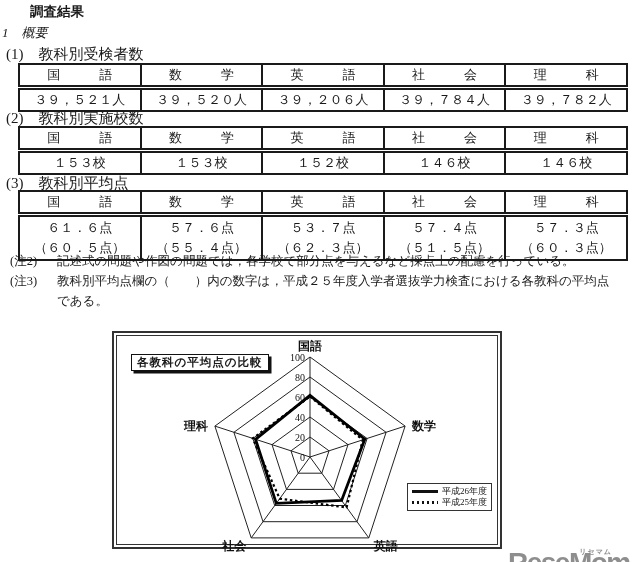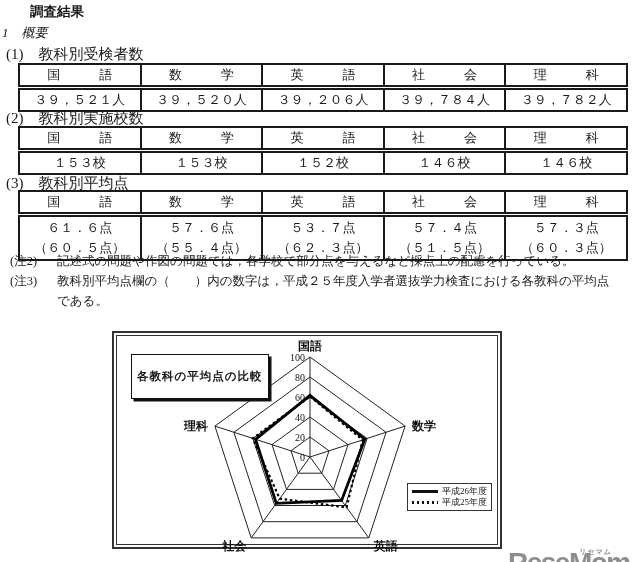--- a/index.html
+++ b/index.html
@@ -39,21 +39,21 @@
   #radar-svg { position:absolute; left:0; top:0; width:380px; height:208px; overflow:visible; }
   .ring { fill:none; stroke:#222; stroke-width:1; }
   .tick { font:10px "Liberation Serif", serif; fill:#111; }
   .axis-label { font:bold 12px "Liberation Serif", serif; fill:#111; }
   .series { fill:none; stroke:#000; }
   .series.solid { stroke-width:2.8; }
   .series.dashed { stroke-width:2.2; stroke-dasharray:2.5 2.7; }
   #chart-title-box {
     position:absolute; left:14px; top:18px; background:#fff; z-index:2;
     border:1.5px solid #111; box-shadow:2.5px 2.5px 0 #111;
-    padding:14px 5px; font-size:11.5px; font-weight:bold; letter-spacing:1px;
+    padding:0 5px; font-size:11.5px; font-weight:bold; letter-spacing:1px;
     font-family:"Liberation Sans", sans-serif;
   }
   #chart-legend {
     position:absolute; right:5px; top:147px; background:#fff; z-index:2;
     border:1.5px solid #333; padding:2px 4px; font-size:9px; line-height:11px;
   }
   .legend-row { display:flex; align-items:center; gap:4px; }
   .legend-sample { width:26px; height:3px; }
   .legend-sample.solid { background:#111; }
   .legend-sample.dashed {

